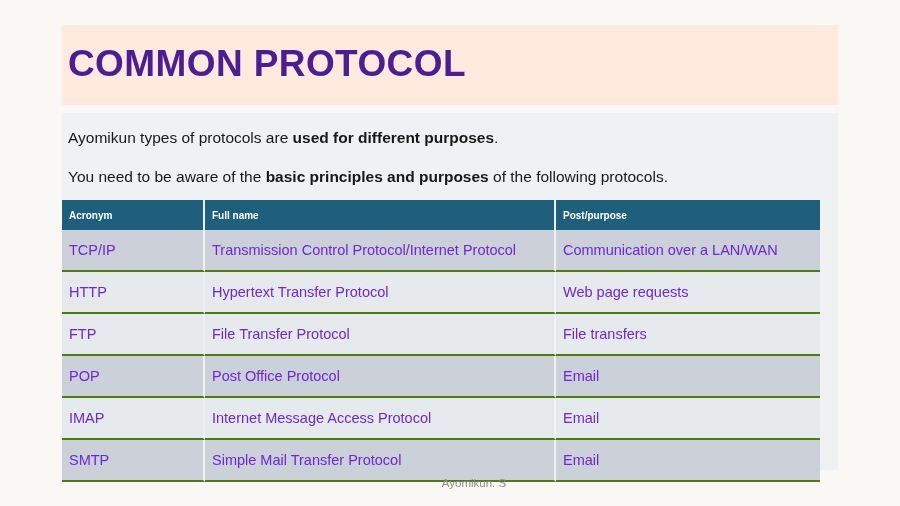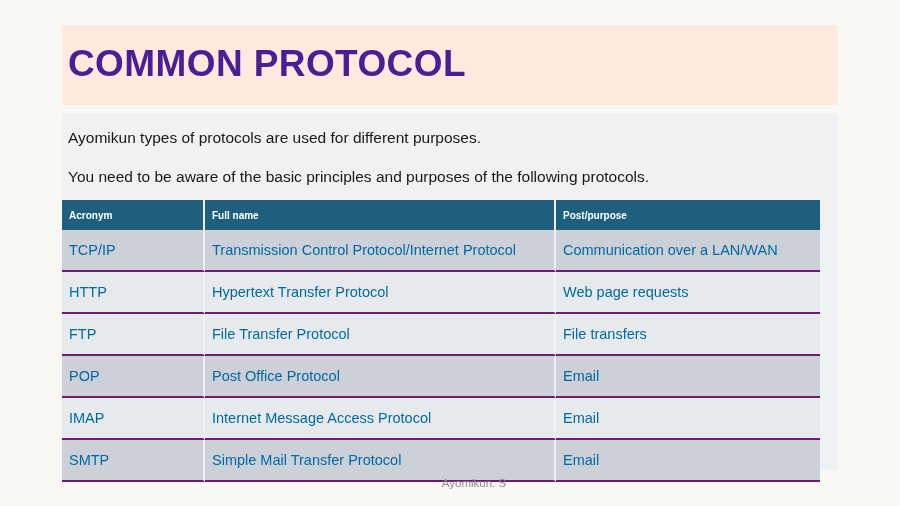--- a/index.html
+++ b/index.html
@@ -50,21 +50,21 @@
   .body-line {
     position: absolute;
     left: 68px;
     font-size: 15.5px;
     color: #181818;
     line-height: 20px;
     white-space: nowrap;
   }
   #body-line-1 { top: 128px; }
   #body-line-2 { top: 167px; }
-  .body-line b { font-weight: normal; }
+  .body-line b { font-weight: bold; }
 
   
   #protocol-table {
     position: absolute;
     left: 62px;
     top: 200px;
     width: 758px;
     border-collapse: separate;
     border-spacing: 0;
     table-layout: fixed;
@@ -77,27 +77,27 @@
     text-align: left;
     padding: 7px 12px 7px 7px;
     height: 16px;
     vertical-align: middle;
     border-right: 2px solid #f0f1f2;
   }
   #protocol-table th:last-child { border-right: none; }
 
   #protocol-table td {
     font-size: 14.5px;
-    color: #0369a1;
+    color: #6d28d9;
     text-align: left;
     padding: 7px 6px 7px 7px;
     vertical-align: top;
     line-height: 26px;
     border-right: 2px solid #f0f1f2;
-    border-bottom: 2px solid #701a75;
+    border-bottom: 2px solid #4d7c0f;
   }
   #protocol-table td:last-child { border-right: none; }
 
   tr.row-dark td { background: #ccd0d8; }
   tr.row-light td { background: #e7eaed; }
 
   .col-acronym { width: 143px; }
   .col-fullname { width: 351px; }
   .col-area { width: 264px; }
 

